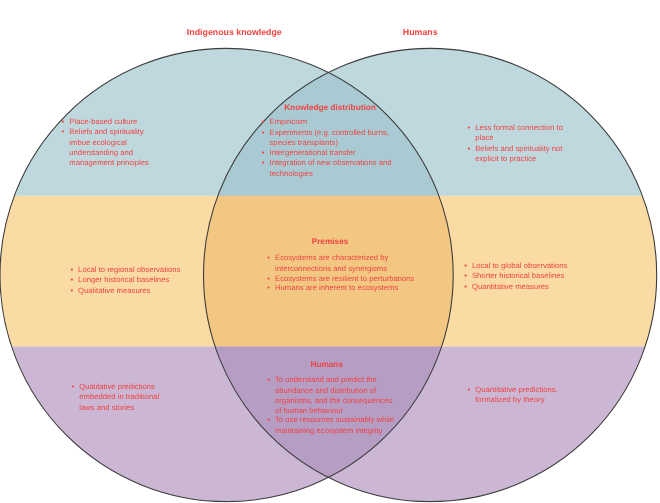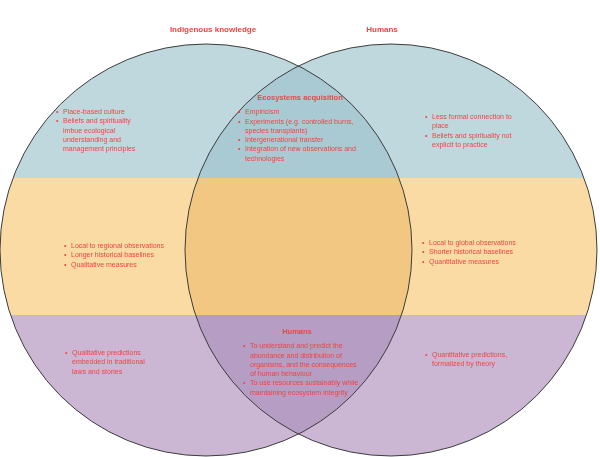--- a/index.html
+++ b/index.html
@@ -85,21 +85,21 @@
   <div class="lbl" style="left:382px;top:25px;">Humans</div>
 
   <div class="blk" style="left:56px;top:107px;width:88px;">
     <ul>
       <li>Place-based culture</li>
       <li>Beliefs and spirituality imbue ecological understanding and management principles</li>
     </ul>
   </div>
 
   <div class="blk center" style="left:212px;top:93px;width:176px;">
-    <div class="hd">Ecosystems acquisition</div>
+    <div class="hd">Knowledge distribution</div>
     <ul style="margin-left:26px;width:127px;">
       <li>Empiricism</li>
       <li>Experiments (e.g. controlled burns, species transplants)</li>
       <li>Intergenerational transfer</li>
       <li>Integration of new observations and technologies</li>
     </ul>
   </div>
 
   <div class="blk" style="left:425px;top:112px;width:88px;">
     <ul>
@@ -109,20 +109,28 @@
   </div>
 
   <div class="blk" style="left:64px;top:241px;width:112px;">
     <ul>
       <li>Local to regional observations</li>
       <li>Longer historical baselines</li>
       <li>Qualitative measures</li>
     </ul>
   </div>
 
+  <div class="blk center" style="left:210px;top:215px;width:180px;">
+    <div class="hd">Premises</div>
+    <ul style="margin-left:33px;width:151px;margin-top:6px;">
+      <li>Ecosystems are characterized by interconnections and synergisms</li>
+      <li>Ecosystems are resilient to perturbations</li>
+      <li>Humans are inherent to ecosystems</li>
+    </ul>
+  </div>
 
   <div class="blk" style="left:422px;top:238px;width:108px;">
     <ul>
       <li>Local to global observations</li>
       <li>Shorter historical baselines</li>
       <li>Quantitative measures</li>
     </ul>
   </div>
 
   <div class="blk" style="left:65px;top:348px;width:88px;">

